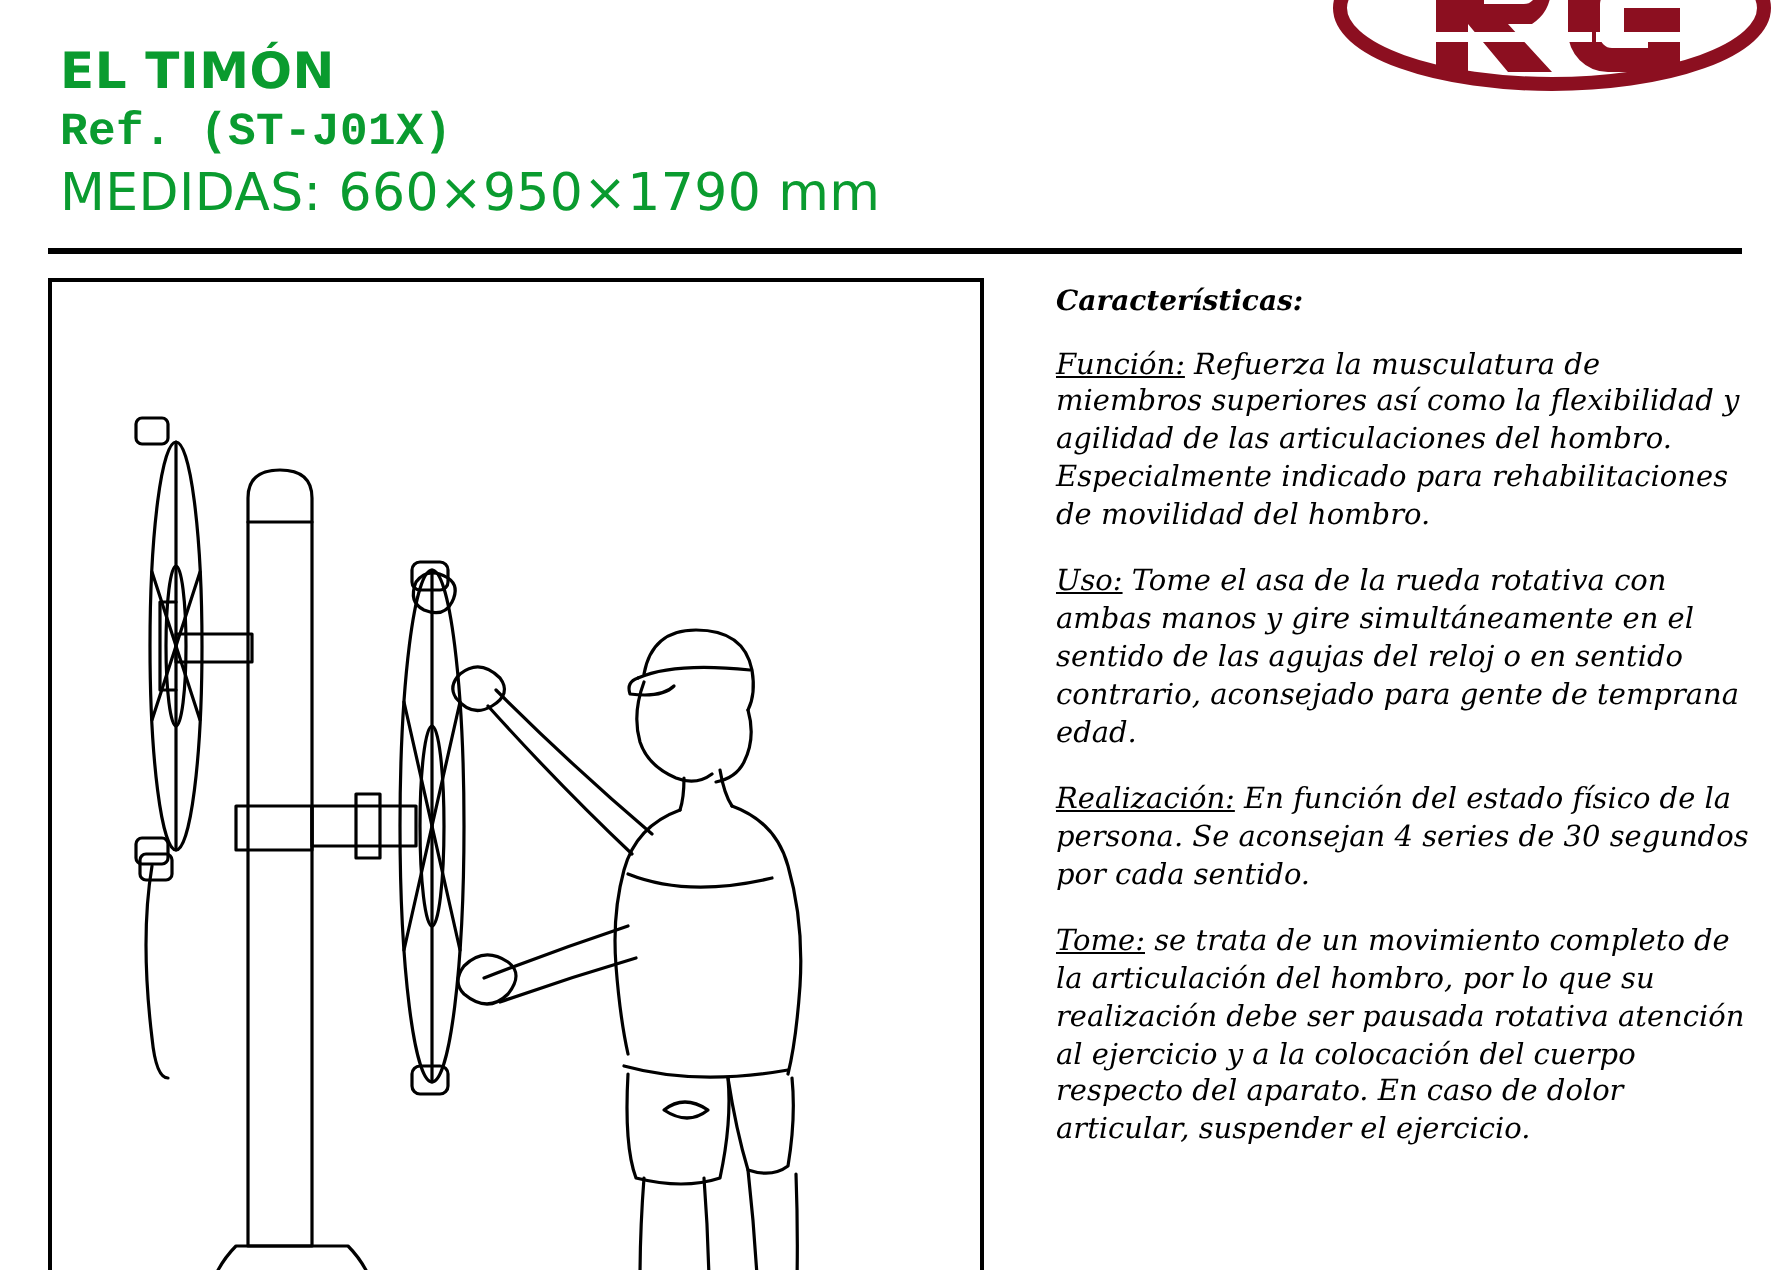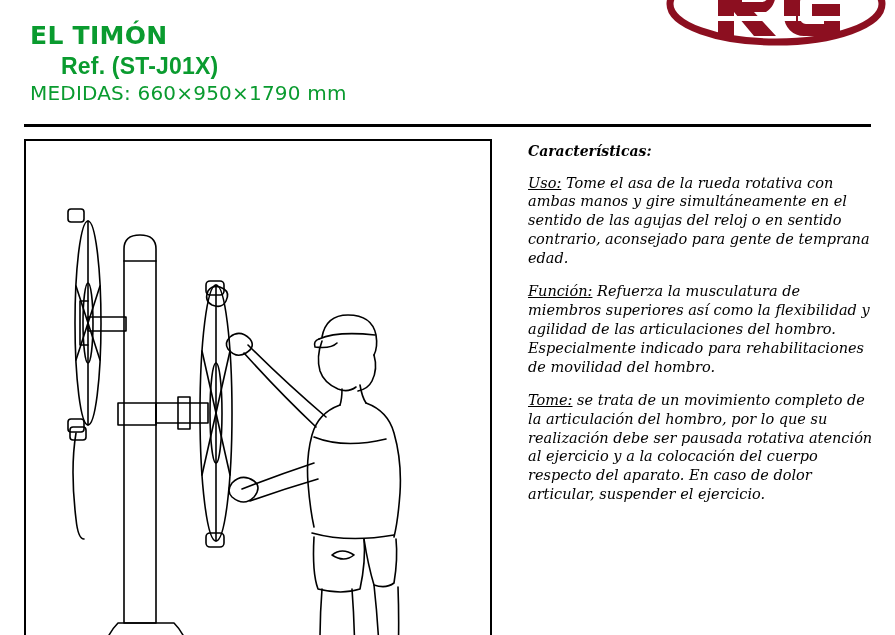--- a/index.html
+++ b/index.html
@@ -29,30 +29,29 @@
     color: #0a9b2f;
     line-height: 1.28;
   }
   #title-block .line1 {
     font-family: "DejaVu Sans", sans-serif;
     font-weight: bold;
     font-size: 25px;
     letter-spacing: 0.3px;
   }
   #title-block .line2 {
-    font-family: Liberation Sans, sans-serif;
+    font-family: Liberation Mono, monospace;
     font-weight: bold;
     font-size: 23px;
     letter-spacing: 0.2px;
-    margin-left: 31px;
   }
   #title-block .line3 {
     font-family: "DejaVu Sans", sans-serif;
     font-weight: normal;
-    font-size: 20px;
+    font-size: 26px;
     letter-spacing: 0.2px;
   }
 
   
   #logo {
     position: absolute;
     right: 6px;
     top: -30px;
     width: 225px;
     height: 78px;
@@ -245,27 +244,30 @@
         <path d="M350 600 q-8 10 2 16 q14 4 24 -4 q2 -6 -2 -12"></path>
       </g>
     </svg>
   </div>
 
   <div id="text-column">
 
     <div class="char-heading">Características:</div>
 
     <p class="para">
+      <span class="lead">Función:</span><span> Refuerza la musculatura de miembros superiores así como la flexibilidad y agilidad de las articulaciones del hombro. Especialmente indicado para rehabilitaciones de movilidad del hombro.</span>
+    </p>
+
+    <p class="para">
       <span class="lead">Uso:</span><span> Tome el asa de la rueda rotativa con ambas manos y gire simultáneamente en el sentido de las agujas del reloj o en sentido contrario, aconsejado para gente de temprana edad.</span>
     </p>
 
     <p class="para">
-      <span class="lead">Función:</span><span> Refuerza la musculatura de miembros superiores así como la flexibilidad y agilidad de las articulaciones del hombro. Especialmente indicado para rehabilitaciones de movilidad del hombro.</span>
-    </p>
-
+      <span class="lead">Realización:</span><span> En función del estado físico de la persona. Se aconsejan 4 series de 30 segundos por cada sentido.</span>
+    </p>
 
     <p class="para">
       <span class="lead">Tome:</span><span> se trata de un movimiento completo de la articulación del hombro, por lo que su realización debe ser pausada rotativa atención al ejercicio y a la colocación del cuerpo respecto del aparato. En caso de dolor articular, suspender el ejercicio.</span>
     </p>
 
   </div>
 
 </div>
 
 </body></html>

